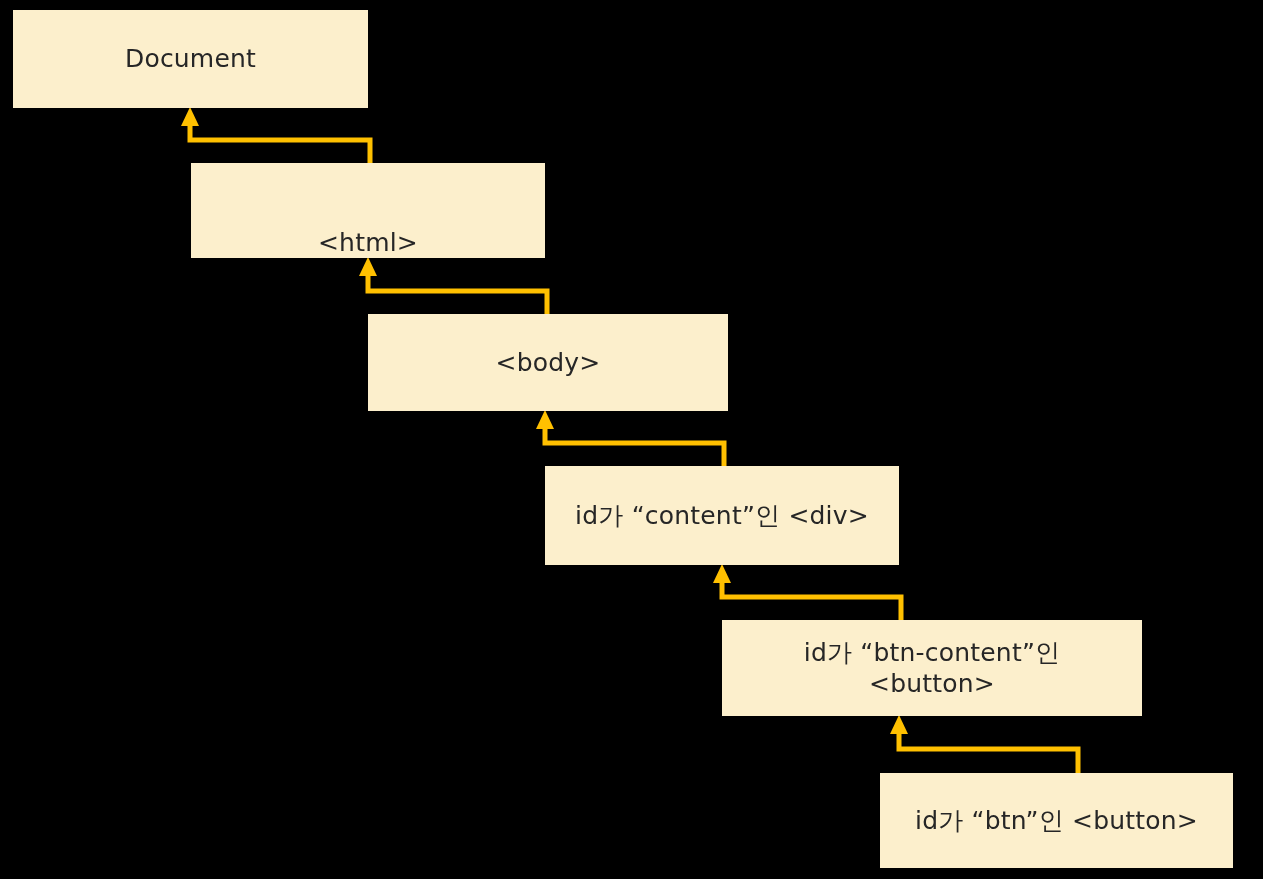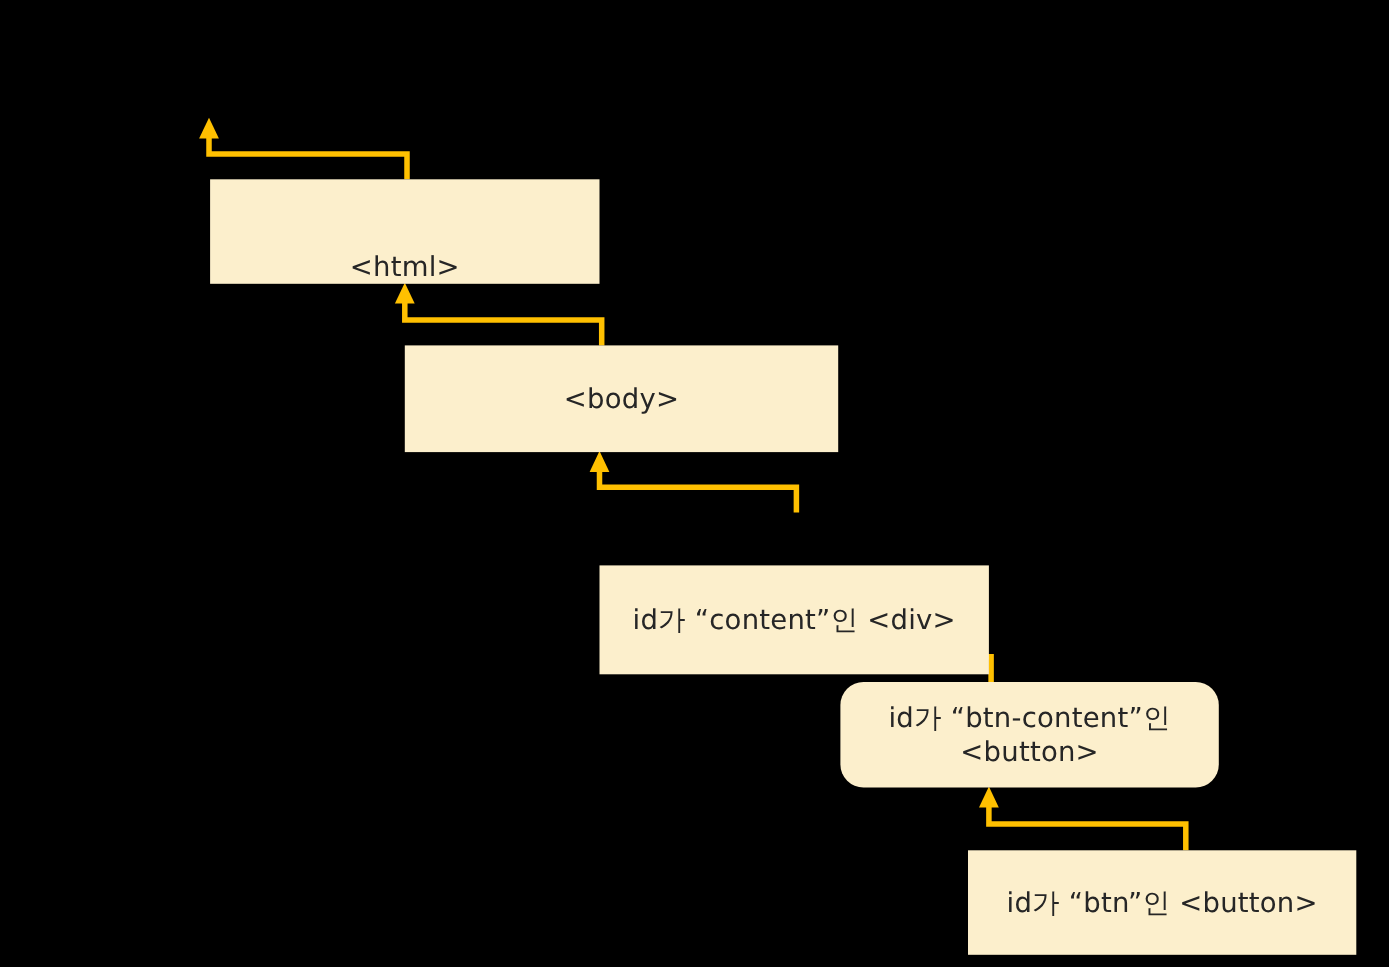--- a/index.html
+++ b/index.html
@@ -82,34 +82,37 @@
     </svg>
   </div>
 
   <div class="connector">
     <svg width="1263" height="879" viewBox="0 0 1263 879" style="position:absolute;left:0;top:0">
       <path d="M 1078 773 L 1078 749 L 899 749 L 899 727" fill="none" stroke="#ffc000" stroke-width="5"></path>
       <polygon points="899,715 890,734 908,734" fill="#ffc000"></polygon>
     </svg>
   </div>
 
+  <div class="node-box" id="node-document" style="left:13px; top:10px; width:355px; height:98px;">
+    <span>Document</span>
+  </div>
 
   <div class="node-box" id="node-html" style="left:191px; top:163px; width:354px; height:95px;align-items:flex-end;">
     <span>&lt;html&gt;</span>
   </div>
 
-  <div class="node-box" id="node-body" style="left:368px; top:314px; width:394px; height:97px;">
+  <div class="node-box" id="node-body" style="left:368px; top:314px; width:360px; height:97px;">
     <span>&lt;body&gt;</span>
   </div>
 
-  <div class="node-box" id="node-div-content" style="left:545px; top:466px; width:354px; height:99px;margin-top:48px;">
+  <div class="node-box" id="node-div-content" style="left:545px; top:466px; width:354px; height:99px;">
     <span>id가 “content”인 &lt;div&gt;</span>
   </div>
 
-  <div class="node-box" id="node-button-btn-content" style="left:764px; top:620px; width:344px; height:96px;border-radius:21px;">
+  <div class="node-box" id="node-button-btn-content" style="left:722px; top:620px; width:420px; height:96px;">
     <span>id가 “btn-content”인
 &lt;button&gt;</span>
   </div>
 
   <div class="node-box" id="node-button-btn" style="left:880px; top:773px; width:353px; height:95px;">
     <span>id가 “btn”인 &lt;button&gt;</span>
   </div>
 
 </div>
 

